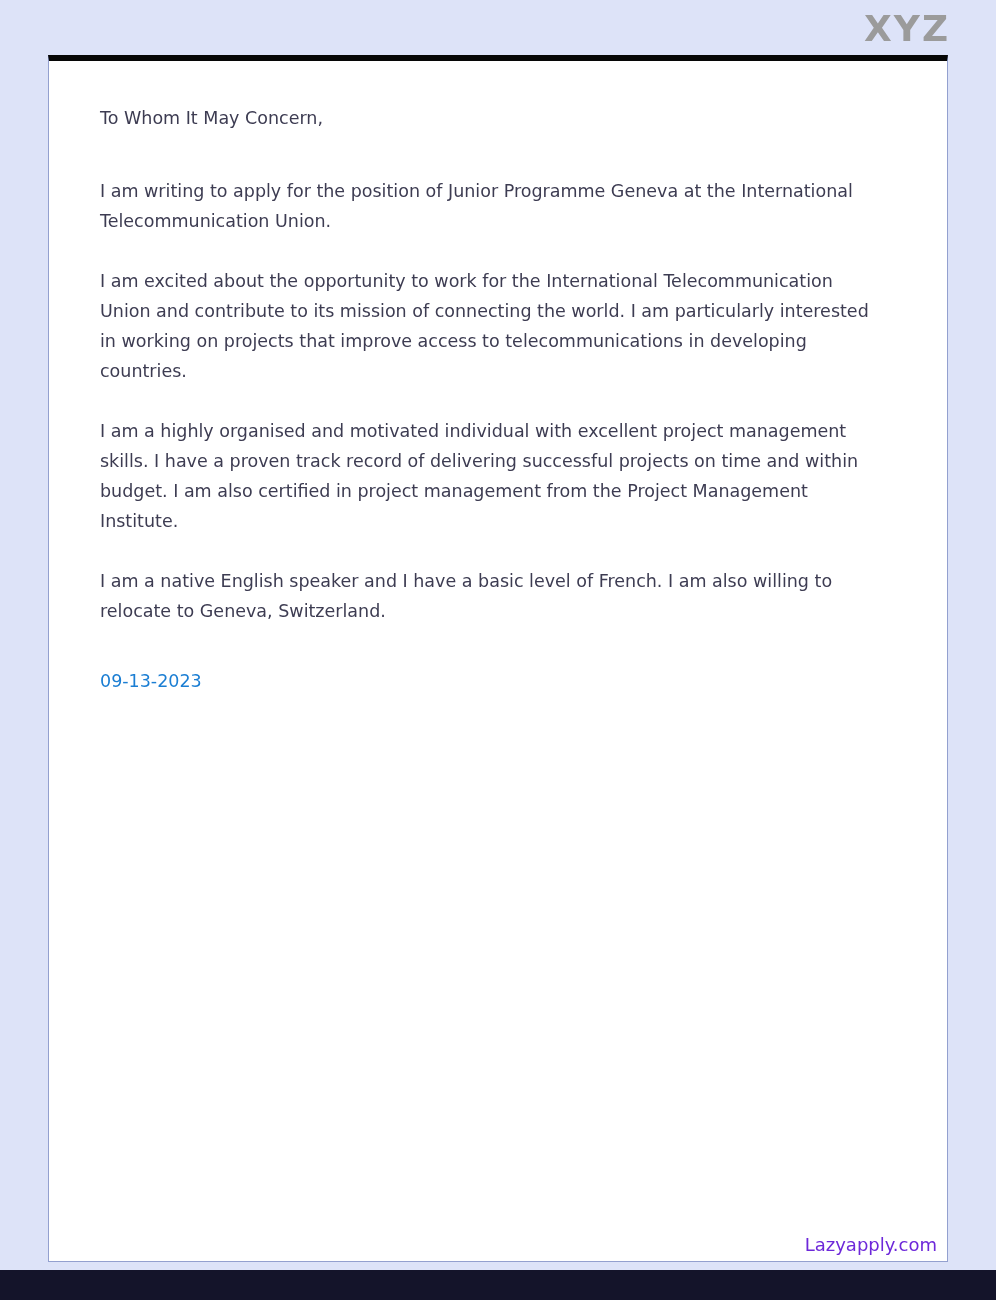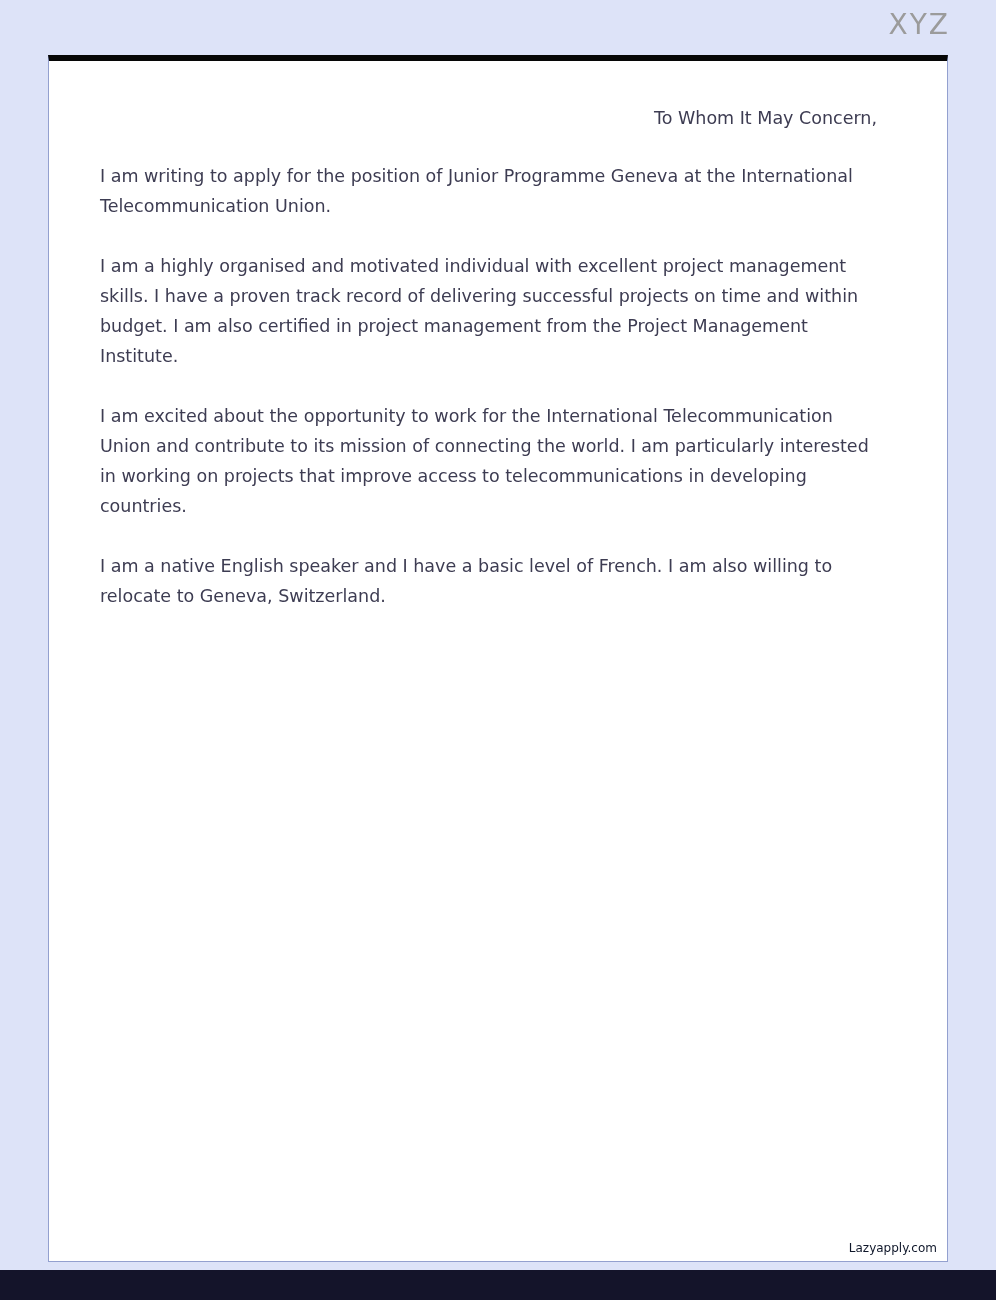--- a/index.html
+++ b/index.html
@@ -16,22 +16,22 @@
     width: 996px;
     height: 1300px;
     background: #dde3f8;
     overflow: hidden;
   }
 
   .logo {
     position: absolute;
     top: 8px;
     right: 46px;
-    font-size: 28px;
-    font-weight: 400;
+    font-size: 36px;
+    font-weight: 700;
     letter-spacing: 2px;
     color: #9b9b9b;
     font-family: "DejaVu Sans", sans-serif;
   }
 
   .document {
     position: absolute;
     left: 48px;
     right: 48px;
     top: 55px;
@@ -43,38 +43,38 @@
 
   .content {
     display: flex;
     flex-direction: column;
     padding: 42px 70px 0 51px;
     font-size: 17.5px;
     line-height: 30px;
     color: #3d3c52;
   }
 
-  .salutation { margin-bottom: 28px; text-align: right; }
+  .salutation { margin-bottom: 43px; }
 
   .paragraph { margin-bottom: 30px; }
 
   .date-row { margin-top: 10px; }
 
   .date-link {
     color: #1b7ed3;
     text-decoration: none;
     cursor: pointer;
   }
 
   .doc-footer {
     position: absolute;
     right: 10px;
     bottom: 6px;
-    font-size: 12px;
-    color: #0f172a;
+    font-size: 18px;
+    color: #6d28d9;
   }
 
   .bottom-bar {
     position: absolute;
     left: 0;
     right: 0;
     bottom: 0;
     height: 30px;
     background: #14142a;
   }
@@ -87,27 +87,30 @@
   <div class="logo">XYZ</div>
 
   <div class="document">
 
     <div class="content">
 
       <p class="salutation">To Whom It May Concern,</p>
 
       <p class="paragraph">I am writing to apply for the position of Junior Programme Geneva at the International Telecommunication Union.</p>
 
+      <p class="paragraph">I am excited about the opportunity to work for the International Telecommunication Union and contribute to its mission of connecting the world. I am particularly interested in working on projects that improve access to telecommunications in developing countries.</p>
+
       <p class="paragraph">I am a highly organised and motivated individual with excellent project management skills. I have a proven track record of delivering successful projects on time and within budget. I am also certified in project management from the Project Management Institute.</p>
-
-      <p class="paragraph">I am excited about the opportunity to work for the International Telecommunication Union and contribute to its mission of connecting the world. I am particularly interested in working on projects that improve access to telecommunications in developing countries.</p>
 
       <p class="paragraph">I am a native English speaker and I have a basic level of French. I am also willing to relocate to Geneva, Switzerland.</p>
 
 
+      <div class="date-row">
+        <a class="date-link">09-13-2023</a>
+      </div>
 
     </div>
 
     <div class="doc-footer">Lazyapply.com</div>
 
   </div>
 
   <div class="bottom-bar"></div>
 
 </div>

